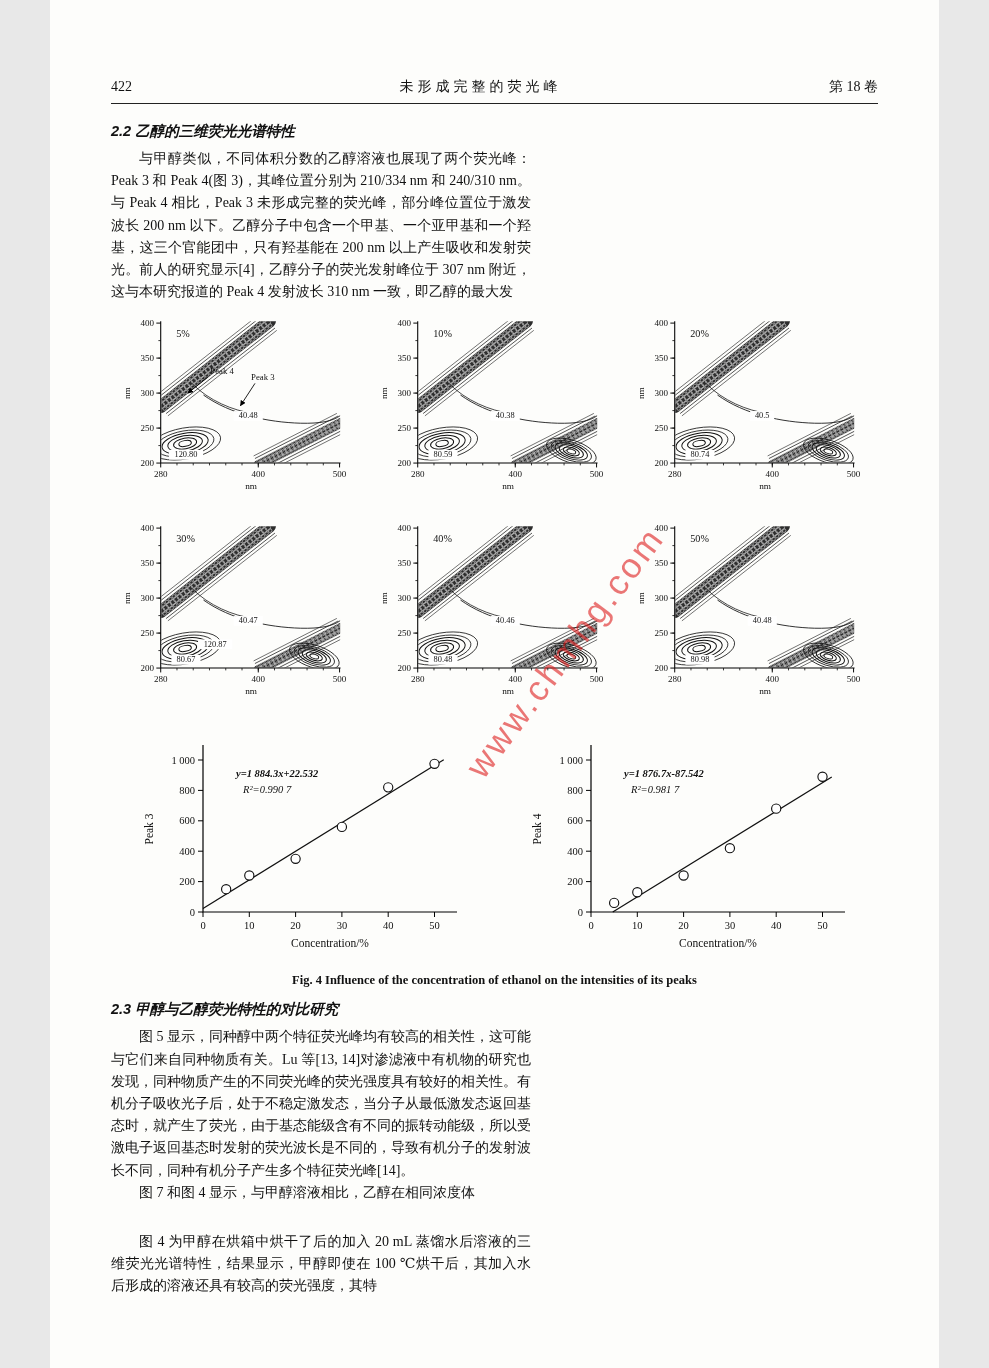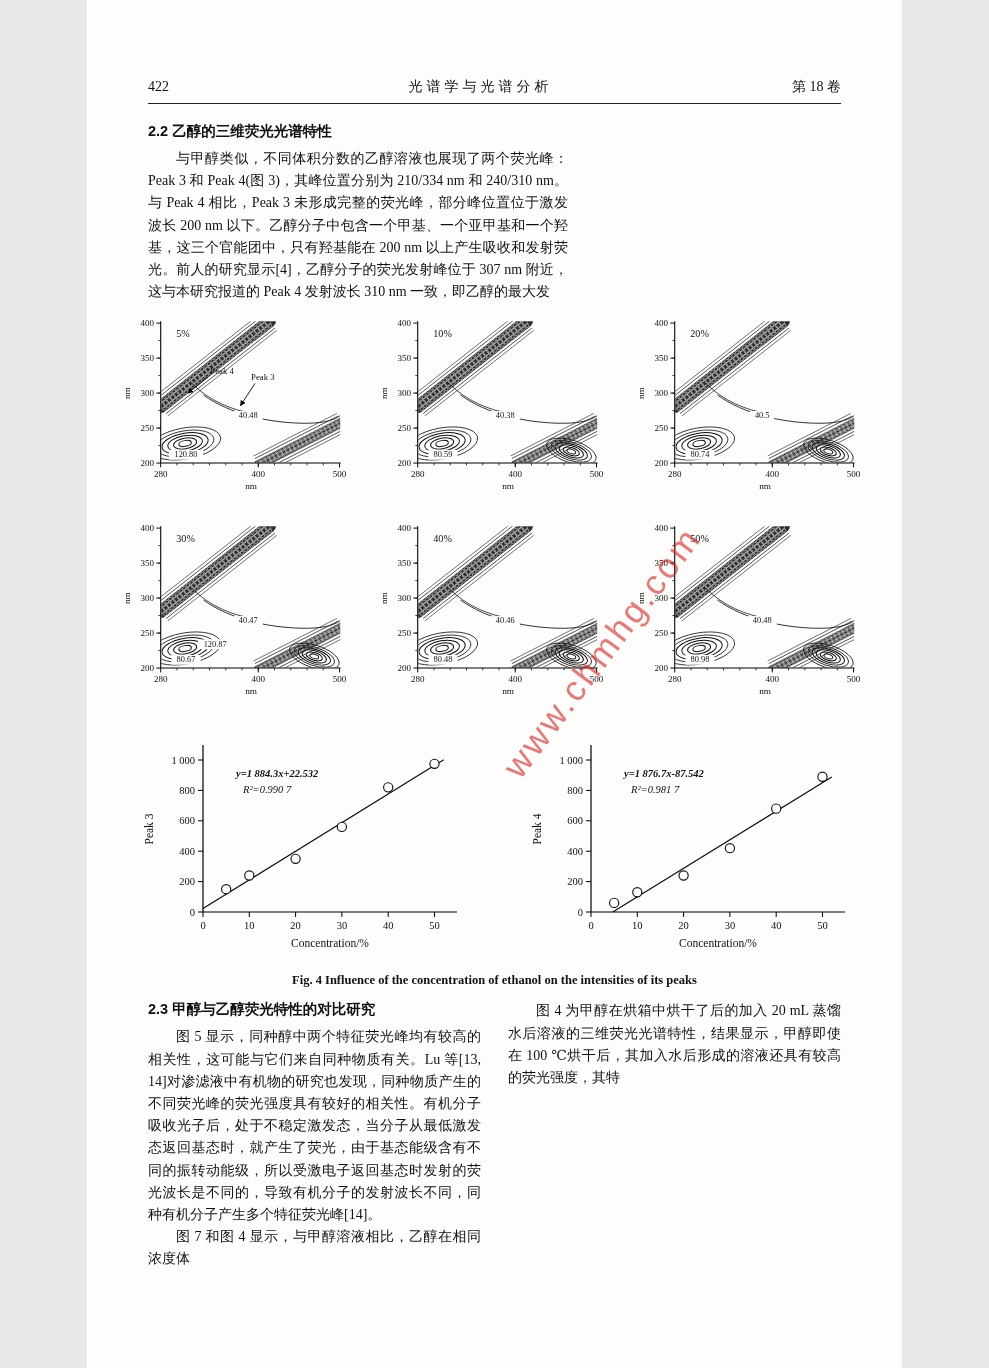--- a/index.html
+++ b/index.html
@@ -1,33 +1,33 @@
 <!DOCTYPE html>
 <html><head>
 <meta charset="utf-8">
 <style>
   html,body{margin:0;padding:0;background:#e8e8e8;}
   .page{
-    position:relative;width:815px;height:1368px;margin:0 auto;
+    position:relative;width:889px;height:1368px;margin:0 auto;
     background:#fdfdfb;overflow:hidden;
     font-family:"Liberation Serif","DejaVu Serif",serif;color:#111;
   }
   .pg-header{
     display:flex;justify-content:space-between;align-items:baseline;
     margin:0 61px;padding-top:78px;padding-bottom:7px;
     border-bottom:1.2px solid #222;font-size:14px;
   }
   .pg-header .jt{letter-spacing:4px;}
   .twocol{display:flex;gap:27px;margin:0 61px;}
   .col{width:420px;}
-  h3.sec{font-family:"Liberation Sans","DejaVu Sans",sans-serif;font-size:14.5px;font-weight:bold;margin:0 0 7px 0;}
+  h3.sec{font-family:"Liberation Sans","DejaVu Sans",sans-serif;font-size:14.5px;font-weight:bold;margin:0 0 7px 0;font-style:italic;}
   .twocol p{margin:0;font-size:14px;line-height:22.2px;text-align:justify;}
   .ind{text-indent:2em;}
   .s22{margin-top:18px;}
-  .s23{margin-top:12px;}
+  .s23{margin-top:12px;flex-direction:column;}
   figure{margin:0;}
   .fig3{margin-top:12px;}
   .eem-grid{display:grid;grid-template-columns:repeat(3,243px);justify-content:center;column-gap:14px;row-gap:4px;}
   .figcap{
     text-align:center;font-weight:bold;font-size:12.5px;margin-top:6px;
     font-family:"Liberation Serif",serif;
   }
   .fig4{margin-top:12px;}
   .scatter-row{display:flex;justify-content:center;gap:48px;}
   svg text{font-family:"Liberation Serif","DejaVu Serif",serif;fill:#111;}
@@ -38,21 +38,21 @@
     color:rgba(222,28,28,0.6);pointer-events:none;z-index:5;
   }
 </style>
 </head>
 <body>
 
 <div class="page">
 
   <header class="pg-header">
     <span>422</span>
-    <span class="jt">光谱学与光谱分析</span>
+    <span class="jt">未形成完整的荧光峰</span>
     <span>第 18 卷</span>
   </header>
 
   <div class="twocol s22">
     <div class="col">
       <h3 class="sec">2.2  乙醇的三维荧光光谱特性</h3>
       <p class="ind">与甲醇类似，不同体积分数的乙醇溶液也展现了两个荧光峰：Peak 3 和 Peak 4(图 3)，其峰位置分别为 210/334 nm 和 240/310 nm。与 Peak 4 相比，Peak 3 未形成完整的荧光峰，部分峰位置位于激发波长 200 nm 以下。乙醇分子中包含一个甲基、一个亚甲基和一个羟基，这三个官能团中，只有羟基能在 200 nm 以上产生吸收和发射荧光。前人的研究显示[4]，乙醇分子的荧光发射峰位于 307 nm 附近，这与本研究报道的 Peak 4 发射波长 310 nm 一致，即乙醇的最大发</p>
     </div>
   </div>
 

